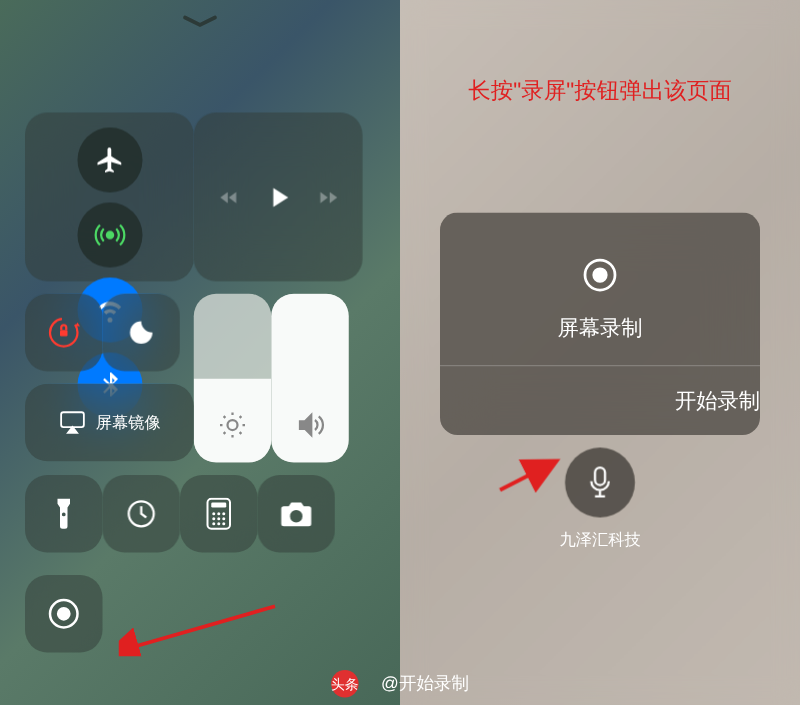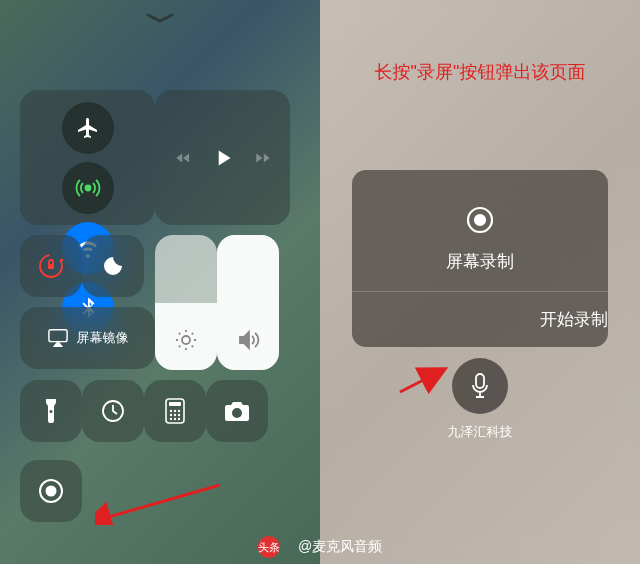--- a/index.html
+++ b/index.html
@@ -203,14 +203,14 @@
             <path d="M0 0L10 5L0 10z" fill="#e02020"></path>
           </marker>
         </defs>
         <line x1="5" y1="30" x2="48" y2="8" stroke="#e02020" stroke-width="3" marker-end="url(#ah2)"></line>
       </svg>
   </div>
 </div>
 
 <div class="watermark">
   <span class="wm-icon">头条</span>
-  <span>@麦克风音频</span>
+  <span>@开始录制</span>
 </div>
 
 </body></html>

